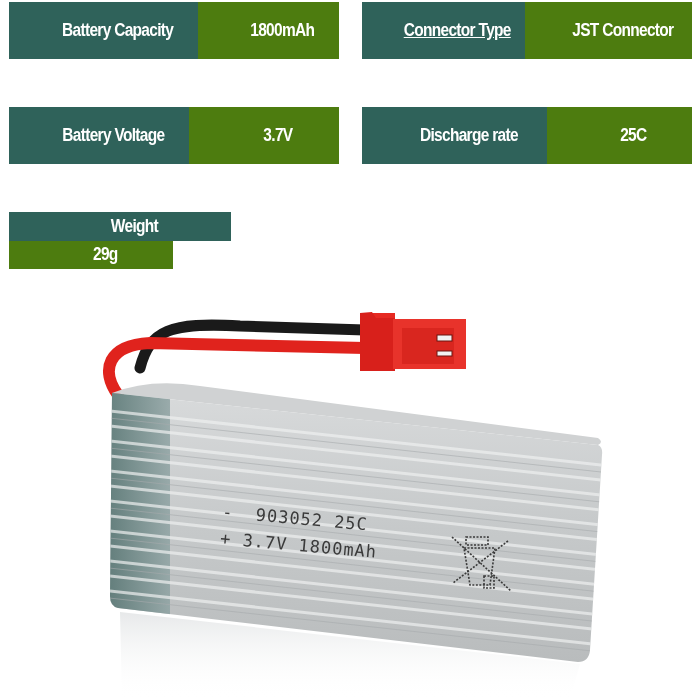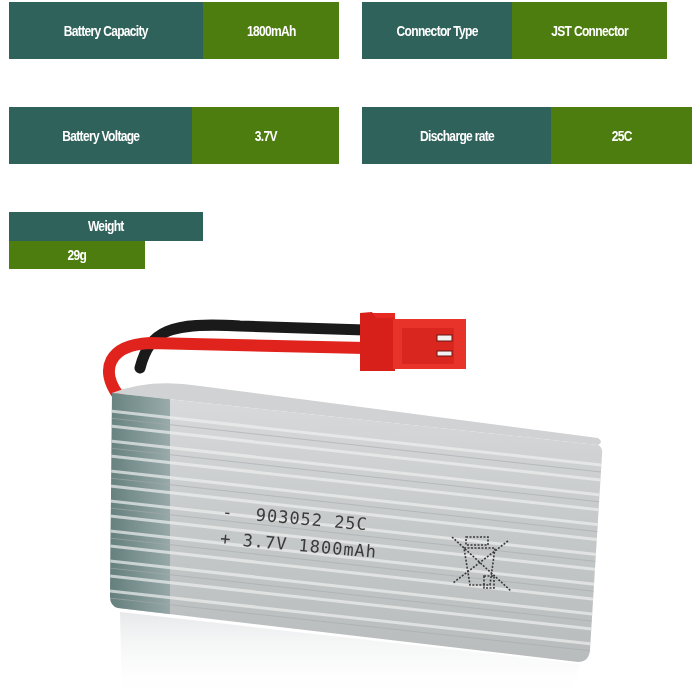--- a/index.html
+++ b/index.html
@@ -1,25 +1,25 @@
 <!DOCTYPE html>
 <html><head>
 <meta charset="utf-8">
 <style>
   html,body{margin:0;padding:0;background:#ffffff;}
   body{width:700px;height:700px;position:relative;overflow:hidden;font-family:"Liberation Sans","DejaVu Sans",sans-serif;}
   .spec{position:absolute;height:57px;display:flex;}
-  .spec .lbl,.spec .val{height:100%;display:flex;align-items:center;justify-content:center;color:#fff;font-weight:bold;font-size:14px;letter-spacing:-0.8px;transform-origin:center;}
+  .spec .lbl,.spec .val{height:100%;display:flex;align-items:center;justify-content:center;color:#fff;font-weight:bold;font-size:18px;letter-spacing:-0.8px;transform-origin:center;padding-left:28px;}
   .spec .lbl{background:#2f625a;}
   .spec .val{background:#4d7c0f;}
   .spec span{display:inline-block;transform:scaleX(0.86);white-space:nowrap;}
   #s1{left:9px;top:2px;width:330px;}
   #s1 .lbl{width:194px;} #s1 .val{width:136px;}
   #s2{left:362px;top:2px;width:330px;}
-  #s2 .lbl{width:150px;} #s2 .val{width:155px;}
+  #s2 .lbl{width:150px;text-decoration:underline;} #s2 .val{width:155px;}
   #s3{left:9px;top:107px;width:330px;}
   #s3 .lbl{width:194px;justify-content:center;} #s3 .val{width:156px;}
   #s4{left:362px;top:107px;width:330px;}
   #s4 .lbl{width:208px;} #s4 .val{width:155px;}
   #s5{left:9px;top:212px;width:330px;flex-direction:column;}
   #s5 .lbl{width:194px;} #s5 .val{width:136px;}
 
   .product{position:absolute;left:0;top:290px;width:700px;height:410px;}
   .print{position:absolute;font-family:"DejaVu Sans Mono","Liberation Mono",monospace;color:#3a3a3a;font-size:17px;letter-spacing:1px;white-space:pre;}
 </style>

